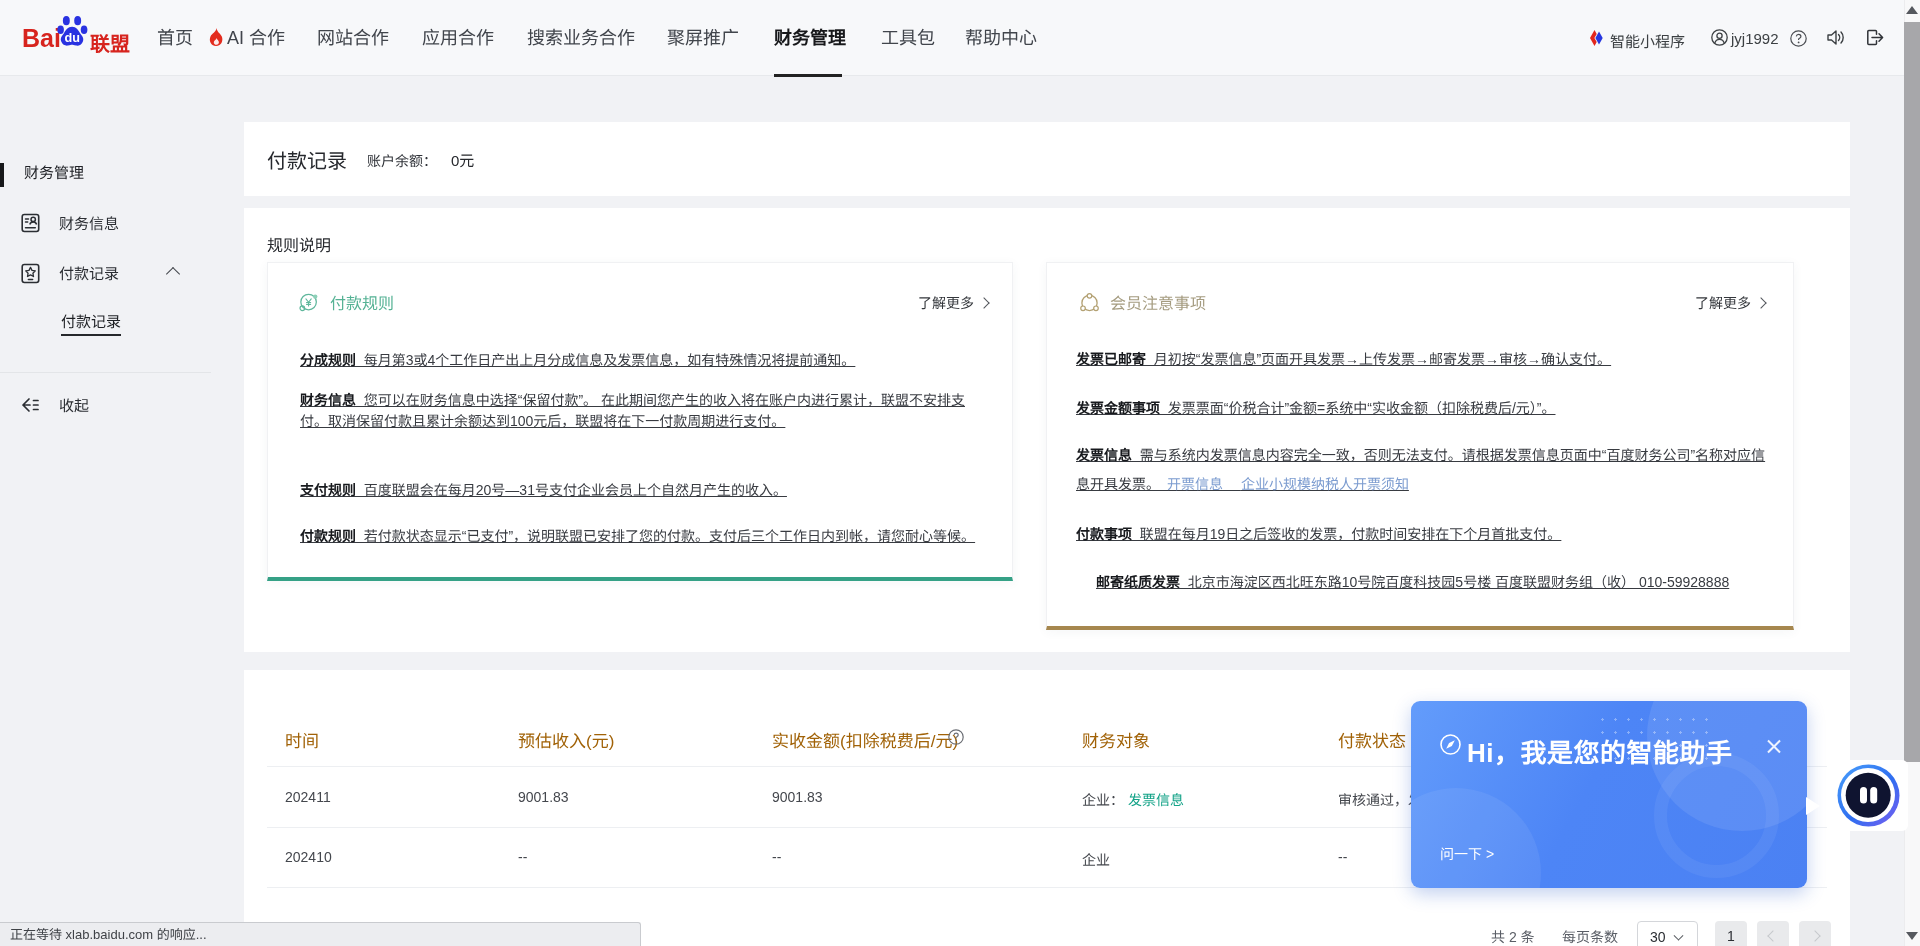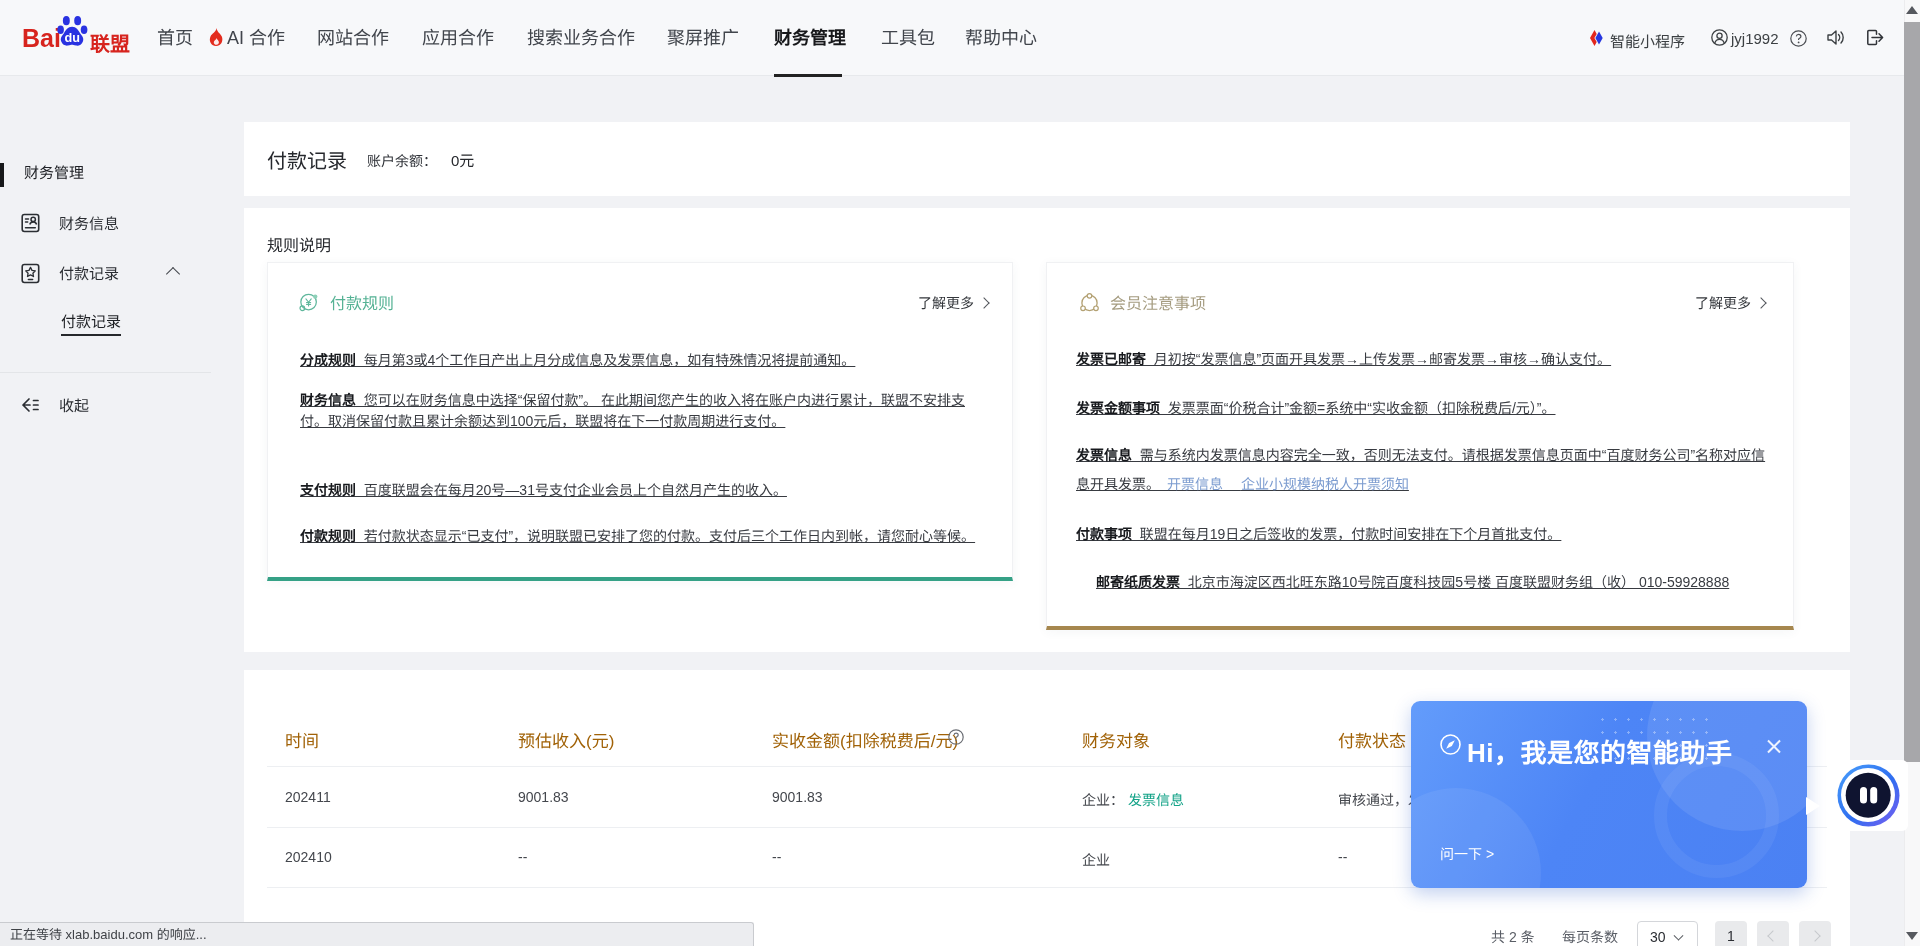--- a/index.html
+++ b/index.html
@@ -51,21 +51,21 @@
 #pclose:before{transform:rotate(45deg);}#pclose:after{transform:rotate(-45deg);}
 #pbody{position:absolute;left:29px;top:86px;width:360px;font-size:15px;line-height:19px;color:#fff;}
 #pask{position:absolute;left:29px;top:142px;font-size:14px;color:#fff;}
 #parrow{position:absolute;left:1806px;top:797px;width:0;height:0;border-top:9px solid transparent;border-bottom:9px solid transparent;border-left:14px solid #fff;z-index:9;}
 
 #sbtrack{position:absolute;left:1904px;top:0;width:16px;height:946px;background:#f8f8f9;border-left:1px solid #ececee;z-index:20;}
 #sbthumb{position:absolute;left:1904px;top:22px;width:16px;height:740px;background:#a7a7aa;z-index:21;}
 #robobg{position:absolute;left:1833px;top:760px;width:75px;height:71px;background:#fff;border-radius:6px;z-index:24;}
 .sbarrow{position:absolute;left:1906px;width:0;height:0;border-left:6px solid transparent;border-right:6px solid transparent;z-index:22;}
 
-#status{position:absolute;left:0;top:922px;width:754px;height:24px;background:#ecedf0;border:1px solid #c9cbcf;border-left:none;border-bottom:none;border-top-right-radius:3px;font-size:13px;color:#3f4247;line-height:23px;padding-left:10px;z-index:30;}
+#status{position:absolute;left:0;top:922px;width:641px;height:24px;background:#ecedf0;border:1px solid #c9cbcf;border-left:none;border-bottom:none;border-top-right-radius:3px;font-size:13px;color:#3f4247;line-height:23px;padding-left:10px;z-index:30;}
 </style>
 </head>
 <body>
 
 <div id="nav">
   <div style="position:absolute;left:22px;top:24px;font-size:25px;font-weight:bold;color:#d7241e;letter-spacing:0;">Bai</div>
   <svg style="position:absolute;left:57px;top:14px;" width="32" height="37" viewBox="0 0 24 27">
     <g fill="#2932e1">
       <ellipse cx="7" cy="4.6" rx="2.6" ry="3.4"></ellipse>
       <ellipse cx="15.5" cy="4.6" rx="2.6" ry="3.4"></ellipse>

